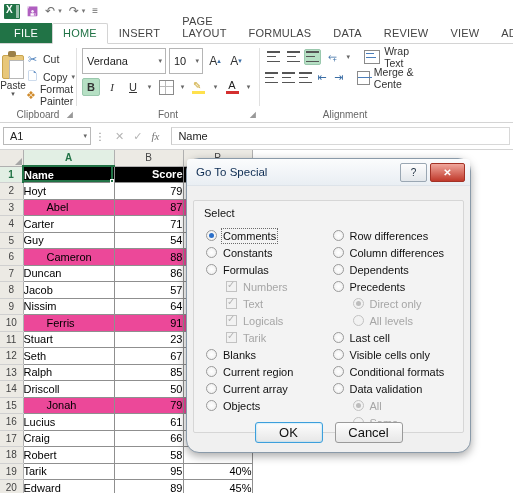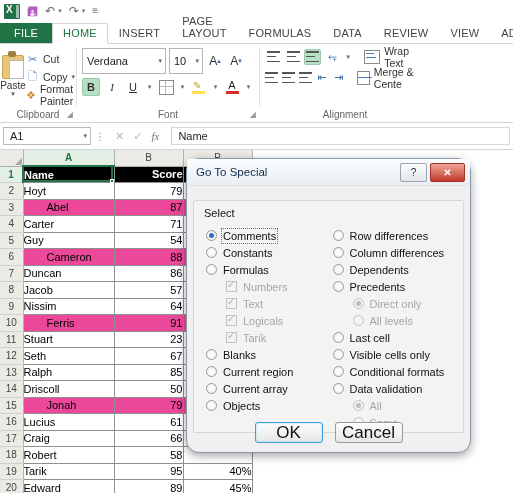--- a/index.html
+++ b/index.html
@@ -144,21 +144,21 @@
   .radio{width:11px;height:11px;border-radius:50%;border:1px solid #9a9a9a;background:radial-gradient(#ffffff,#ececec);box-sizing:border-box;position:relative;flex:none;}
   .radio.on::after{content:"";position:absolute;left:2px;top:2px;width:5px;height:5px;border-radius:50%;background:#2a6fc9;}
   .radio.dis{border-color:#c2c2c2;background:#f2f2f2;}
   .radio.dis.on::after{background:#bdbdbd;}
   .cbx{width:11px;height:11px;border:1px solid #c2c2c2;background:#f2f2f2;box-sizing:border-box;position:relative;flex:none;}
   .cbx.chk::after{content:"✓";position:absolute;left:0px;top:-3px;font-size:10px;color:#b4b4b4;}
   .olbl{font-size:11px;color:#111;white-space:nowrap;}
   .olbl.dis{color:#a6a6a6;}
   .focusbox{outline:1px dotted #6b6b6b;outline-offset:1px;}
   .dlg-btns{position:absolute;left:0;right:0;bottom:9px;display:flex;justify-content:center;gap:12px;}
-  .dbtn{width:68px;height:21px;border:1px solid #9a9a9a;border-radius:3px;background:linear-gradient(#fdfdfd,#e7e7e7);font-size:17px;color:#111;display:flex;align-items:center;justify-content:center;box-sizing:border-box;}
+  .dbtn{width:68px;height:21px;border:1px solid #9a9a9a;border-radius:3px;background:linear-gradient(#fdfdfd,#e7e7e7);font-size:13px;color:#111;display:flex;align-items:center;justify-content:center;box-sizing:border-box;}
   .dbtn.def{border:1px solid #3c9fdc;box-shadow:0 0 2px #8fd0f0 inset;}
 </style>
 </head>
 <body>
 
 <div class="app">
 
   <div class="qat">
     <div class="xl-logo"></div>
     <span class="qat-ico qat-save">🖪</span>

